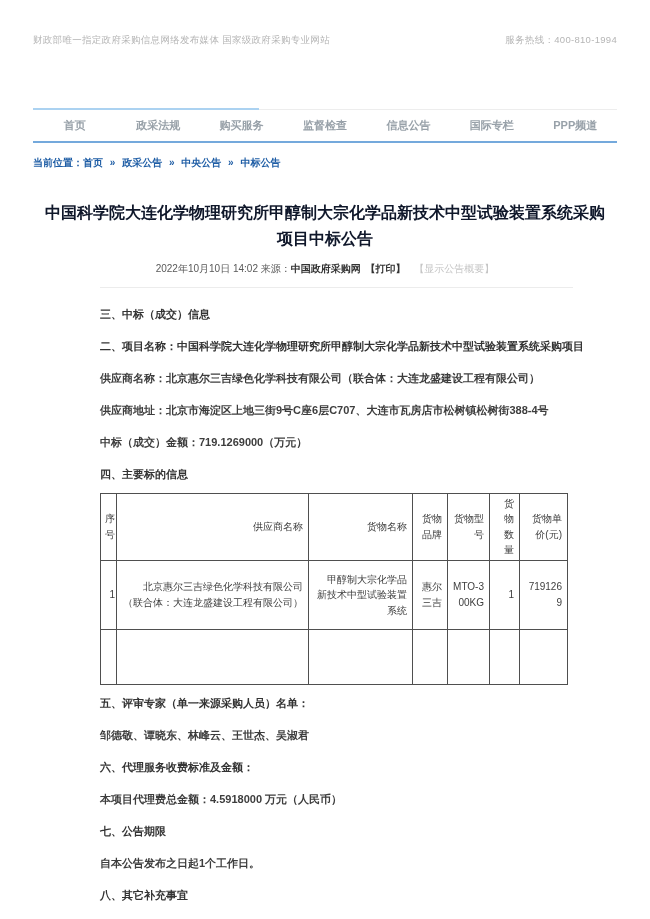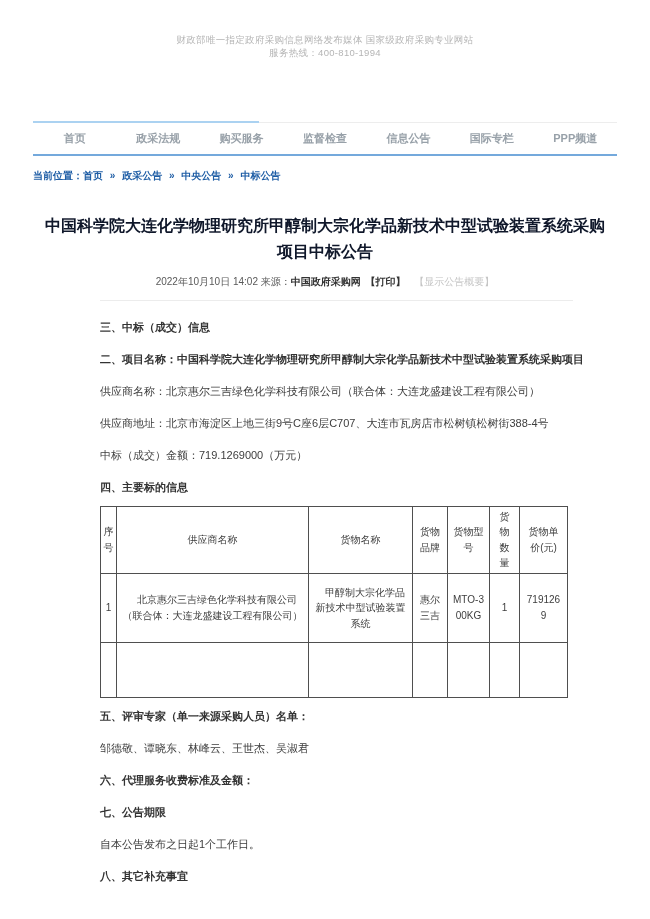--- a/index.html
+++ b/index.html
@@ -3,21 +3,21 @@
 <meta charset="utf-8">
 <style>
   html,body { margin:0; padding:0; }
   body {
     width:650px; height:919px; background:#ffffff; overflow:hidden; position:relative;
     font-family:"Liberation Sans","DejaVu Sans",sans-serif; color:#3d3d3d;
   }
   
   .topbar {
     display:flex; justify-content:space-between; align-items:center;
-    padding:34px 33px 0 33px; font-size:9.5px; color:#b5b5b5; letter-spacing:.3px;flex-direction:column;
+    padding:34px 33px 0 33px; font-size:9.5px; color:#b5b5b5; letter-spacing:.3px;
   }
   
   .nav {
     margin:62px 33px 0 33px; position:relative; display:flex; align-items:center;
     height:31px; border-top:1px solid #ededed; border-bottom:2px solid #74a9dc; background:#fff;
   }
   .nav::before {
     content:""; position:absolute; top:-2px; left:0; width:226px; height:2px; background:#abd2f1;
   }
   .nav-item {
@@ -34,28 +34,28 @@
     margin:30px 40px 0 40px; text-align:center; font-size:16px; font-weight:bold;
     color:#0f172a; line-height:1.65;
   }
   .meta { margin-top:9px; text-align:center; font-size:10px; color:#595959; }
   .meta .b { font-weight:bold; color:#333; }
   .meta .print { font-weight:bold; color:#333; margin-left:2px; cursor:pointer; }
   .meta .summary { color:#c5c5c5; margin-left:6px; cursor:pointer; }
   .divider { margin:11px 77px 0 100px; border-top:1px solid #ececec; height:0; }
   
   .article-body { margin:10px 40px 0 100px; font-size:11px; color:#3d3d3d; }
-  .article-body p { margin:0; height:32px; line-height:32px; white-space:nowrap; }
+  .article-body p { margin:0; height:32px; line-height:32px; white-space:nowrap;font-weight:bold; }
   .article-body p.hd { font-weight:bold; color:#333333; }
   .article-body p.hd .normal { font-weight:normal; color:#3d3d3d; }
   
   table.goods { border-collapse:collapse; width:467px; margin:3px 0 2px 0; font-size:10px; color:#3d3d3d; table-layout:fixed; }
   table.goods th, table.goods td {
     border:1px solid #4f4f4f; padding:2px 5px; font-weight:normal;
-    text-align:center; vertical-align:middle; word-break:break-all; line-height:1.55;
+    text-align:right; vertical-align:middle; word-break:break-all; line-height:1.55;
   }
   table.goods th.c-seq, table.goods td.c-seq { padding:14px 1px; }
   table.goods thead th { height:34px; }
   table.goods tbody tr.data td { height:40px; }
   table.goods tbody tr.empty td { height:26px; }
   td.indent { text-indent:0.9em; }
   td.center { text-align:center; }
   td.nb { word-break:normal; }
 </style>
 </head>
@@ -144,16 +144,17 @@
         <td></td>
         <td></td>
         <td></td>
       </tr>
     </tbody>
   </table>
 
   <p class="hd">五、评审专家（单一来源采购人员）名单：</p>
   <p>邹德敬、谭晓东、林峰云、王世杰、吴淑君</p>
   <p class="hd">六、代理服务收费标准及金额：</p>
+  <p>本项目代理费总金额：4.5918000 万元（人民币）</p>
   <p class="hd">七、公告期限</p>
   <p>自本公告发布之日起1个工作日。</p>
   <p class="hd">八、其它补充事宜</p>
 </div>
 
 </body></html>

